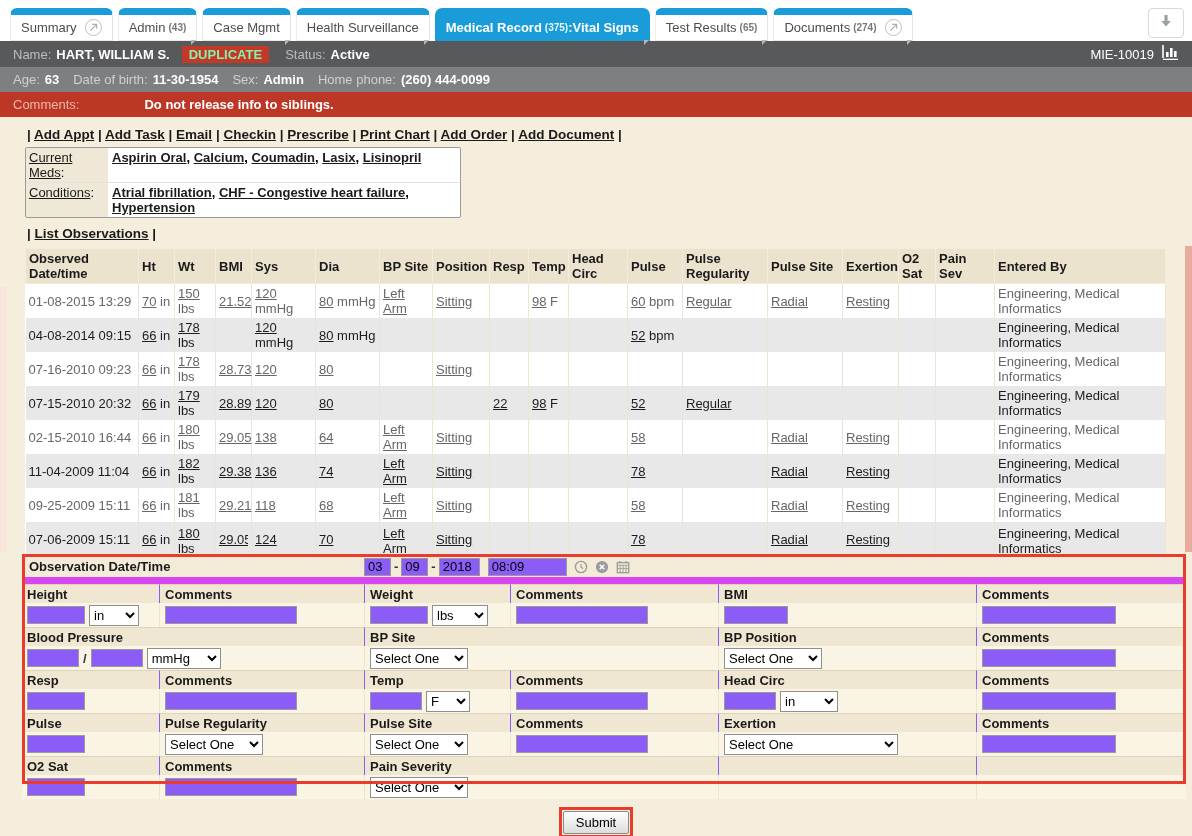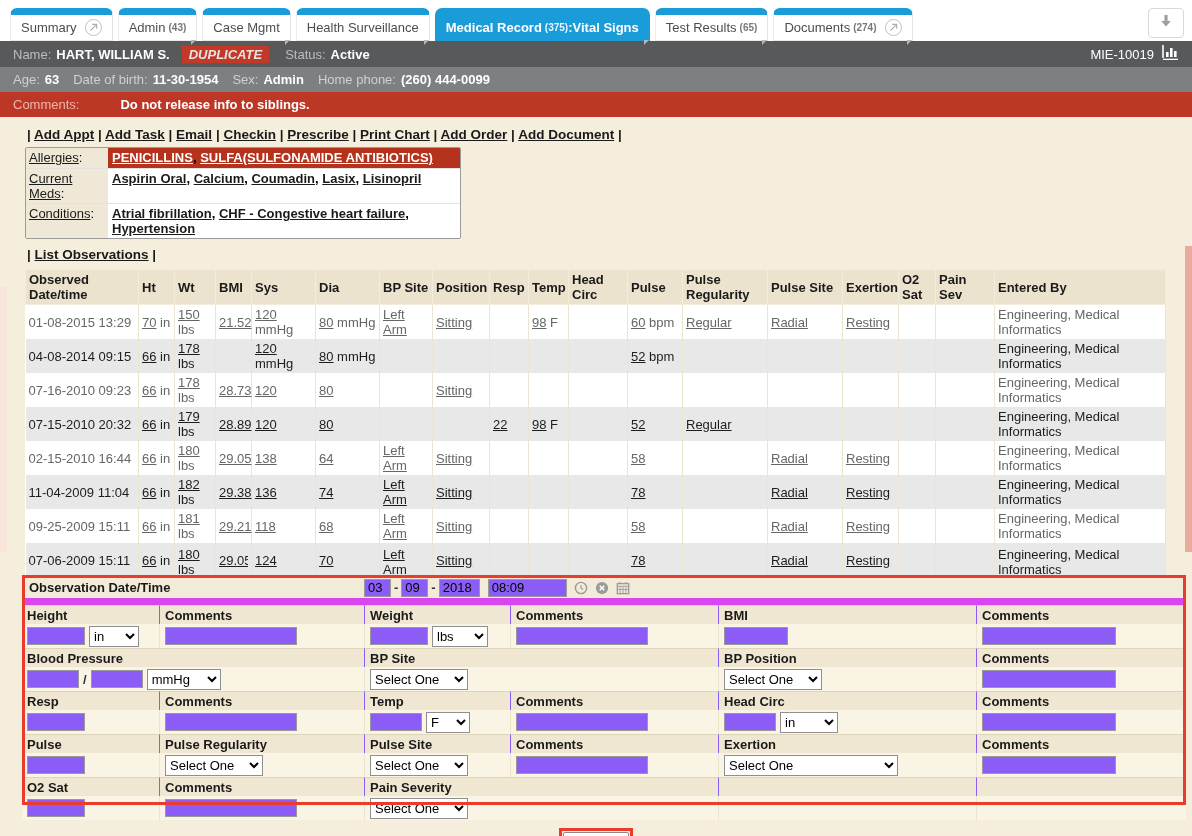--- a/index.html
+++ b/index.html
@@ -25,23 +25,23 @@
 
   
   .namebar { height:26px; background:#58595b; color:#fff; display:flex; align-items:center; padding:0 13px; }
   .demobar { height:25px; background:#7e7f81; color:#fff; display:flex; align-items:center; padding:0 13px; }
   .alertbar { height:25px; background:#bd3726; color:#fff; display:flex; align-items:center; padding:0 13px;gap:36px; }
   .lab { color:#bdbebf; margin-right:5px; }
   .demobar .lab { color:#cfd0d1; }
   .alertbar .lab { color:#e9b7aa; }
   .val { font-weight:bold; }
   .sp14 { margin-left:14px; }
-  .dup { background:#c23927; color:#e5e5e5; font-weight:bold; padding:1px 7px; margin:0 16px 0 12px;font-style:italic; }
+  .dup { background:#c23927; color:#86efac; font-weight:bold; padding:1px 7px; margin:0 16px 0 12px; }
   .mie { margin-left:auto; display:flex; align-items:center; gap:8px; }
-  .alert-val { font-weight:bold; }
+  .alert-val { margin-left:24px; font-weight:bold; }
 
   
   a.blk { color:#1a1a1a; text-decoration:underline; cursor:pointer; }
   .actions { padding:10px 0 0 27px; font-weight:bold; font-size:13.5px; color:#1a1a1a; }
   .sumbox { margin:5px 0 0 25px; width:436px; border:1px solid #9a9a9a; border-radius:2px; background:#fff; overflow:hidden; }
   .srow { display:flex; min-height:21px; border-bottom:1px solid #e2e2e2; }
   .srow:last-child { border-bottom:none; }
   .slabel { width:82px; background:#efe8d6; padding:2px 3px; flex:none; }
   .sval { flex:1; padding:2px 4px; font-weight:bold; }
   .sval.red { background:#b5321c; }
@@ -179,24 +179,20 @@
   </div>
 
   <div class="alertbar">
     <span class="lab">Comments:</span>
     <span class="alert-val">Do not release info to siblings.</span>
   </div>
 
   <div class="actions" id="actions">| <a class="blk">Add Appt</a> | <a class="blk">Add Task</a> | <a class="blk">Email</a> | <a class="blk">Checkin</a> | <a class="blk">Prescribe</a> | <a class="blk">Print Chart</a> | <a class="blk">Add Order</a> | <a class="blk">Add Document</a> |</div>
 
   <div class="sumbox">
-    <div class="srow">
-      <div class="slabel"><a class="blk">Allergies</a>:</div>
-      <div class="sval red" id="allergy-vals"><a class="blk">PENICILLINS</a>, <a class="blk">SULFA(SULFONAMIDE ANTIBIOTICS)</a></div>
-    </div>
     <div class="srow">
       <div class="slabel"><a class="blk">Current Meds</a>:</div>
       <div class="sval" id="meds-vals"><a class="blk">Aspirin Oral</a>, <a class="blk">Calcium</a>, <a class="blk">Coumadin</a>, <a class="blk">Lasix</a>, <a class="blk">Lisinopril</a></div>
     </div>
     <div class="srow">
       <div class="slabel"><a class="blk">Conditions</a>:</div>
       <div class="sval" id="cond-vals"><a class="blk">Atrial fibrillation</a>, <a class="blk">CHF - Congestive heart failure</a>, <a class="blk">Hypertension</a></div>
     </div>
   </div>
 

